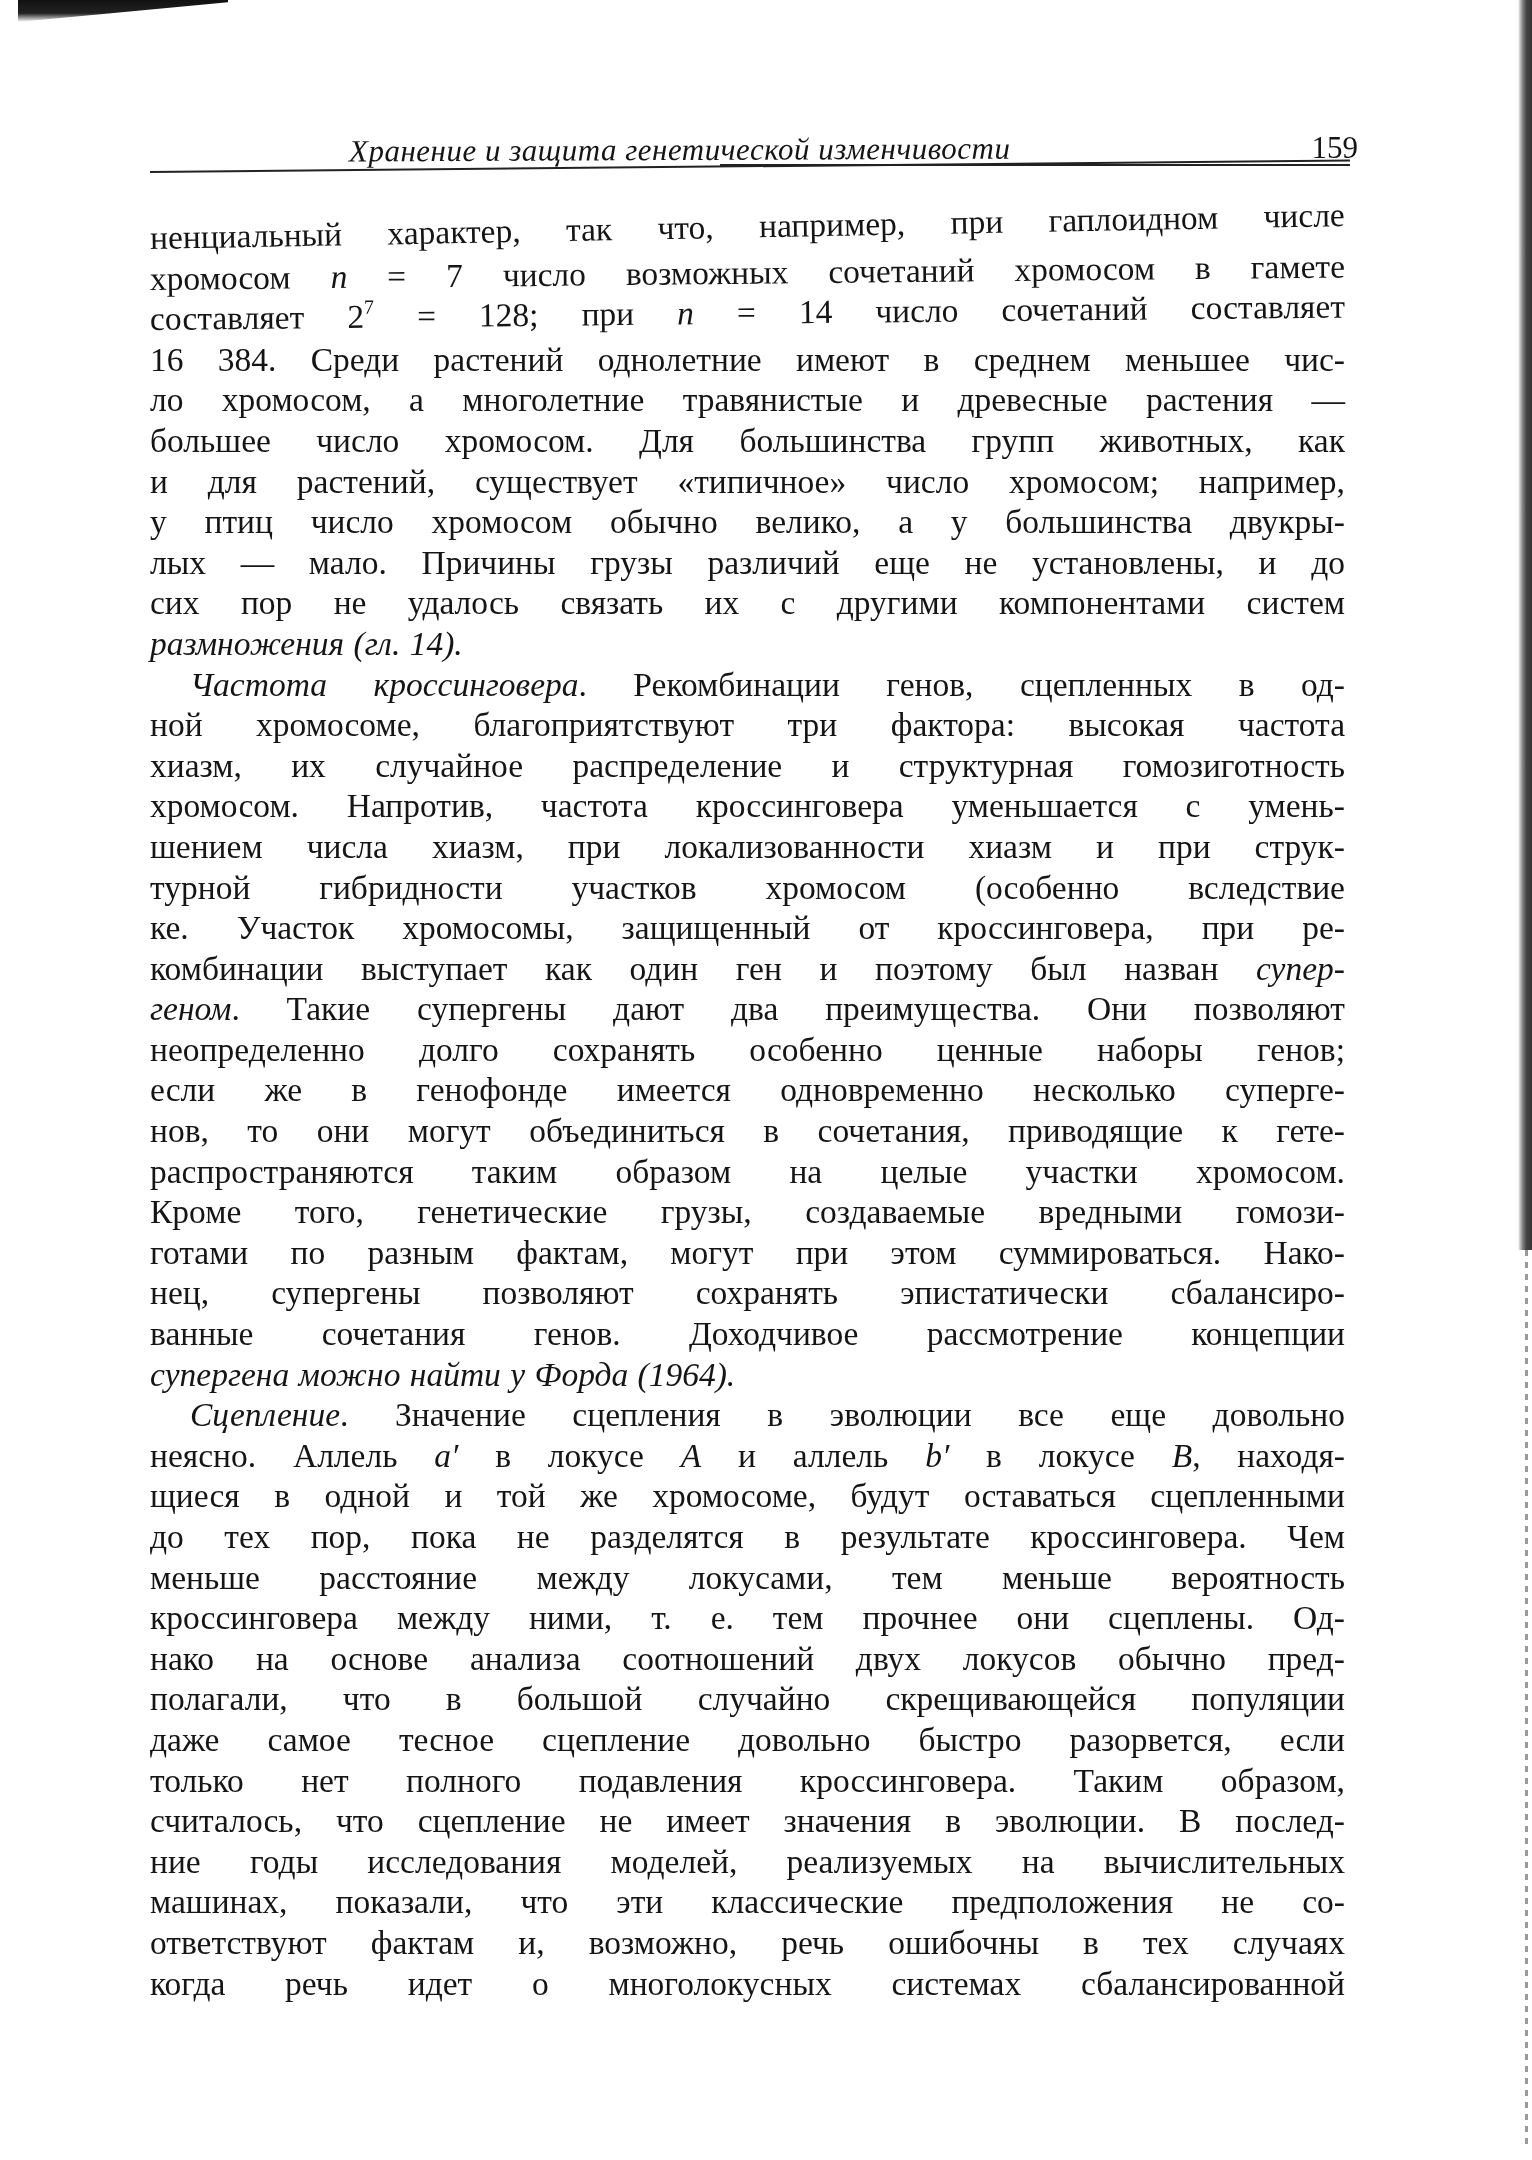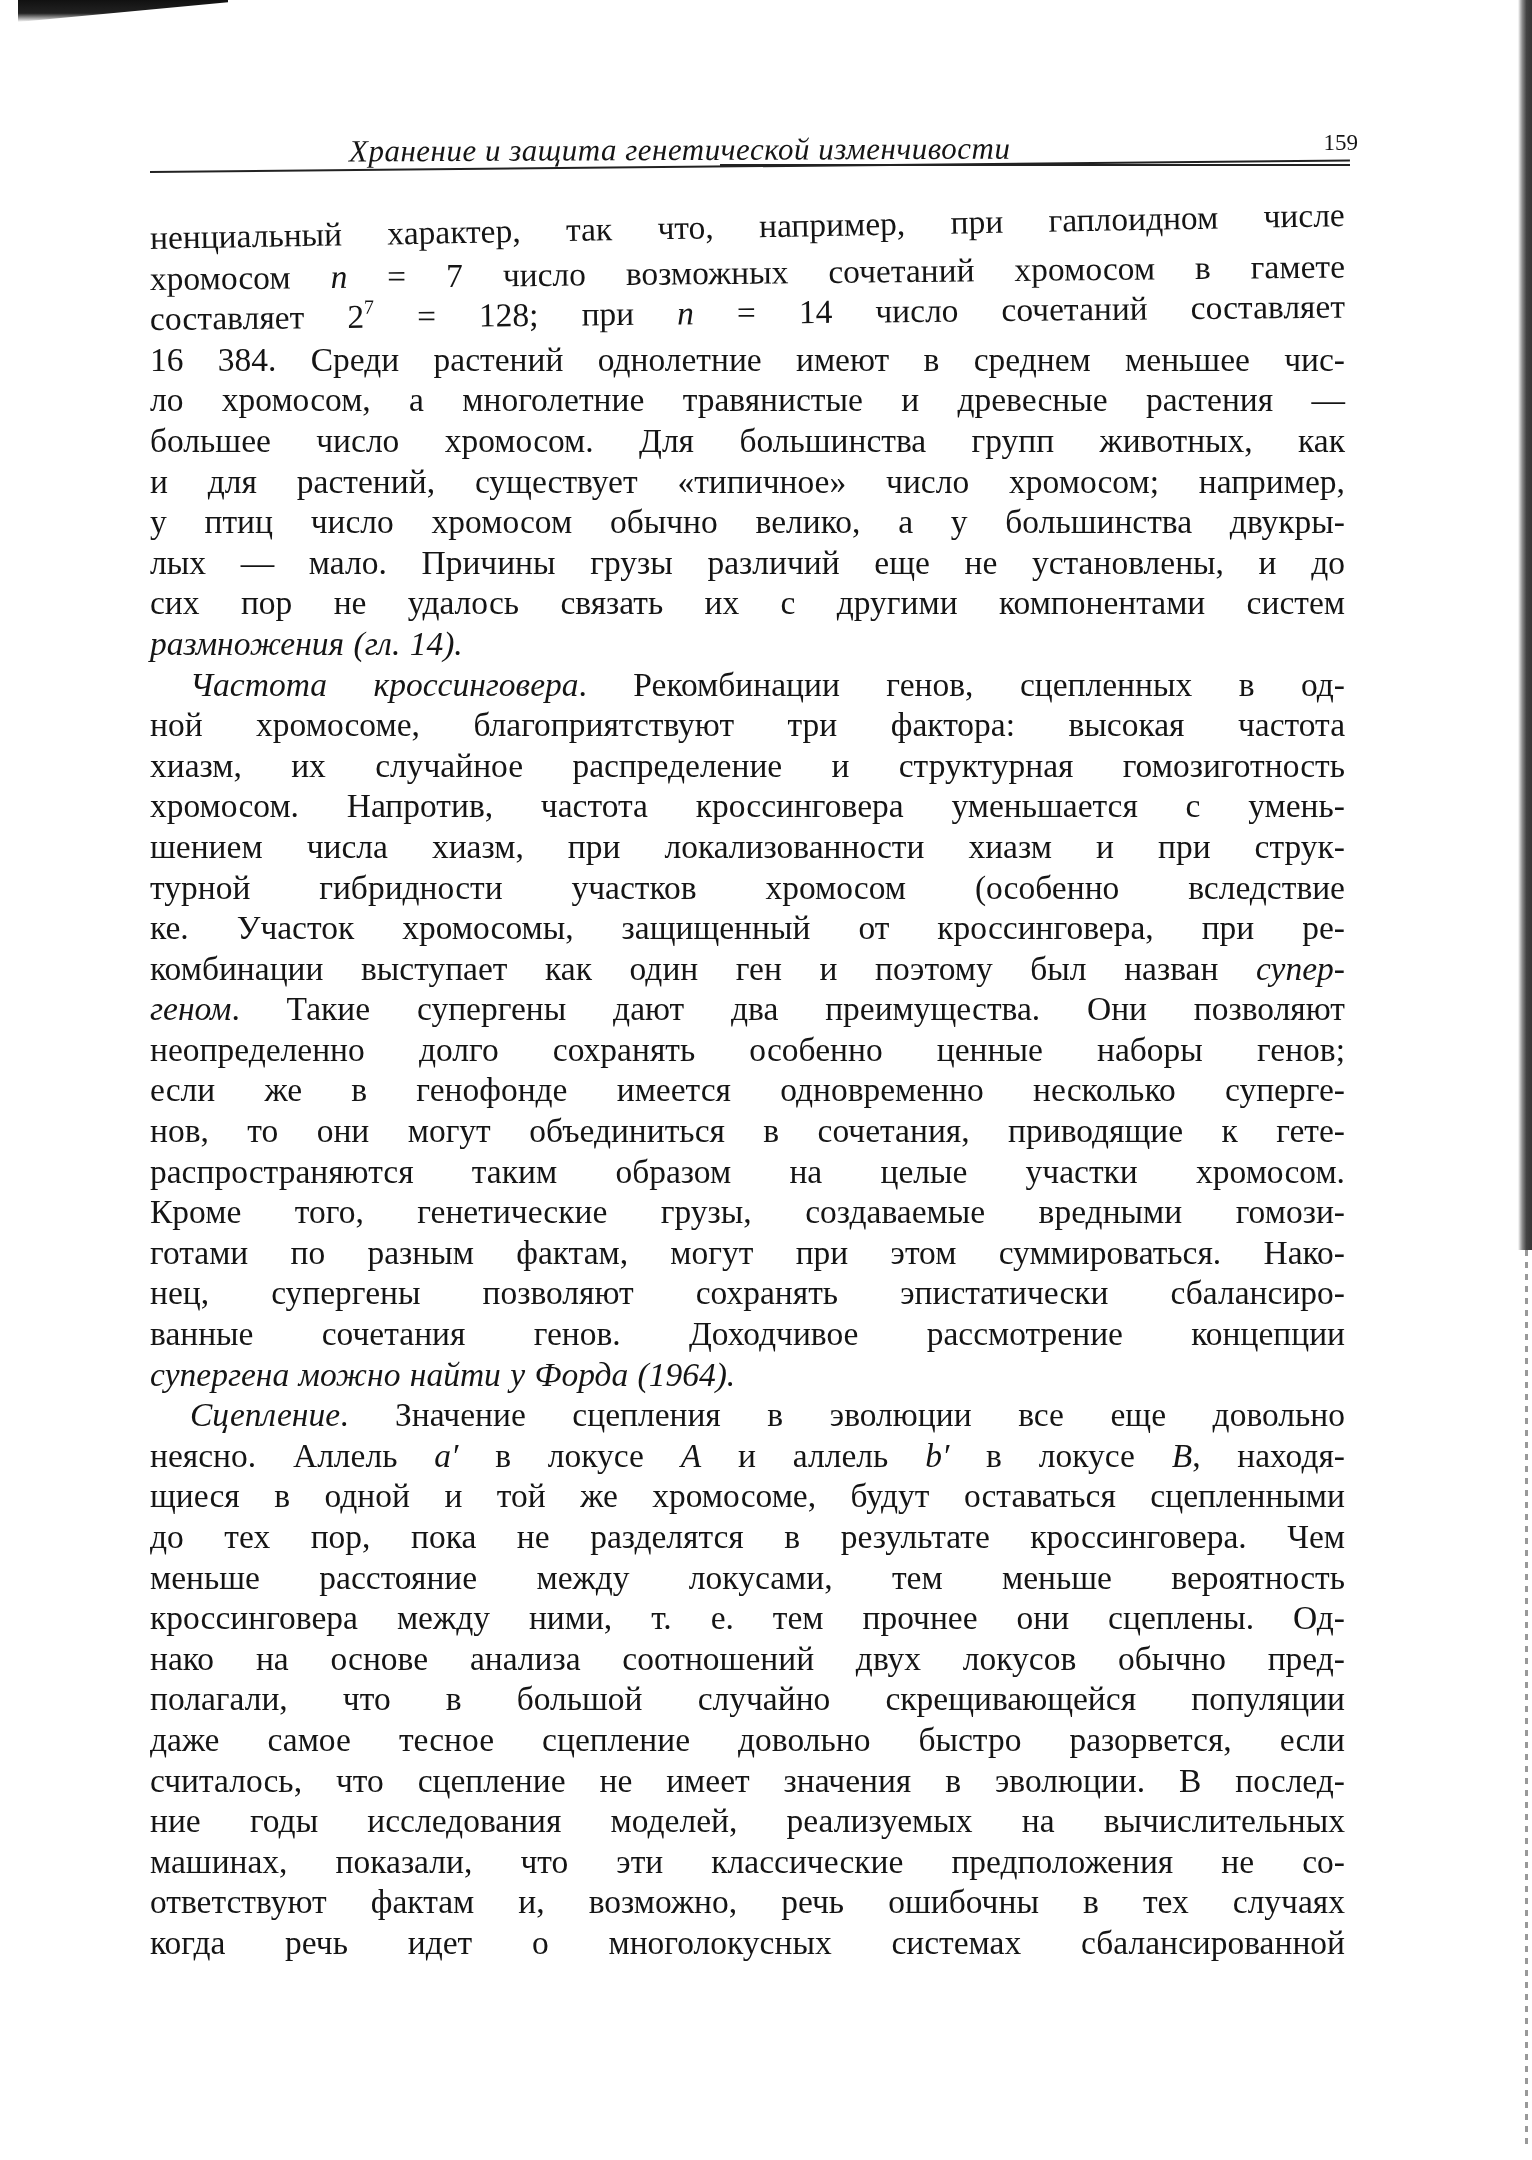--- a/index.html
+++ b/index.html
@@ -24,21 +24,21 @@
   }
   .running-head {
     position: absolute; left: 144px; top: 128px; width: 1200px; height: 48px;
   }
   .running-title {
     position: absolute; left: 205px; top: 4px;
     font-style: italic; font-size: 31px; letter-spacing: 0.5px;
     transform: rotate(-0.25deg);
   }
   .page-number {
-    position: absolute; right: -14px; top: 2px; font-size: 23px;
+    position: absolute; right: -14px; top: 2px; font-size: 31px;
   }
   .head-rule {
     position: absolute; left: 150px; top: 171px; width: 1200px; height: 2px; background: #222;
     transform: rotate(-0.55deg); transform-origin: left center;
   }
   .head-rule-right {
     position: absolute; left: 720px; top: 164px; width: 630px; height: 2px; background: #222;
   }
   .text-block {
     position: absolute; left: 150px; top: 218px; width: 1195px;
@@ -100,18 +100,19 @@
   <span class="line last">супергена можно найти у Форда (1964).</span>
   <span class="line indent"><i>Сцепление</i><span>. Значение сцепления в эволюции все еще довольно</span></span>
   <span class="line"><span>неясно. Аллель </span><i>a′</i><span> в локусе </span><i>A</i><span> и аллель </span><i>b′</i><span> в локусе </span><i>B</i><span>, находя-</span></span>
   <span class="line">щиеся в одной и той же хромосоме, будут оставаться сцепленными</span>
   <span class="line">до тех пор, пока не разделятся в результате кроссинговера. Чем</span>
   <span class="line">меньше расстояние между локусами, тем меньше вероятность</span>
   <span class="line">кроссинговера между ними, т. е. тем прочнее они сцеплены. Од-</span>
   <span class="line">нако на основе анализа соотношений двух локусов обычно пред-</span>
   <span class="line">полагали, что в большой случайно скрещивающейся популяции</span>
   <span class="line">даже самое тесное сцепление довольно быстро разорвется, если</span>
+  <span class="line">только нет полного подавления кроссинговера. Таким образом,</span>
   <span class="line">считалось, что сцепление не имеет значения в эволюции. В послед-</span>
   <span class="line">ние годы исследования моделей, реализуемых на вычислительных</span>
   <span class="line">машинах, показали, что эти классические предположения не со-</span>
   <span class="line">ответствуют фактам и, возможно, речь ошибочны в тех случаях</span>
   <span class="line">когда речь идет о многолокусных системах сбалансированной</span>
 </div>
 
 </body></html>

